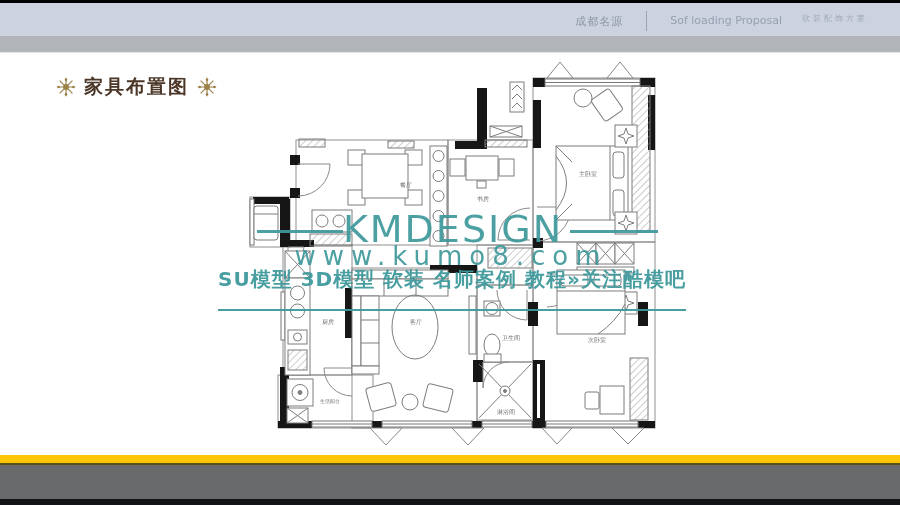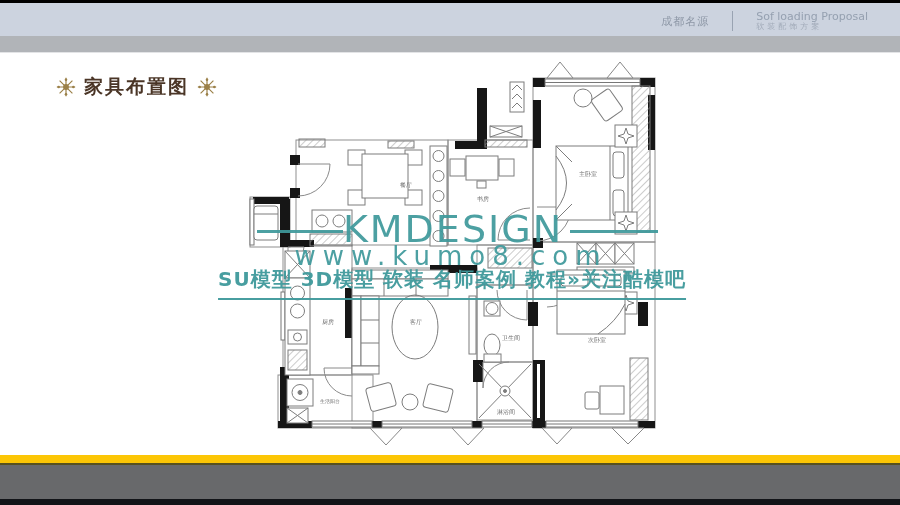--- a/index.html
+++ b/index.html
@@ -11,23 +11,23 @@
   
   .topbar-black{position:absolute;left:0;top:0;width:900px;height:3px;background:#000;}
   .topbar-blue{position:absolute;left:0;top:3px;width:900px;height:33px;background:#ccd3df;}
   .topbar-gray{position:absolute;left:0;top:36px;width:900px;height:16px;background:#b1b4b8;border-bottom:1px solid #e3e4e6;}
   .header-right{
     position:absolute;top:9px;right:32px;height:24px;
     display:flex;align-items:center;gap:23px;
   }
   .header-company{font-size:11px;color:#8d97a6;letter-spacing:1px;}
   .header-divider{width:1px;height:20px;background:#99a3b2;}
-  .header-stack{display:flex;flex-direction:column;line-height:1.1;}
+  .header-stack{display:flex;flex-direction:row;line-height:1.1;}
   .header-en{font-size:11px;color:#95a0b0;}
-  .header-cn{font-size:8px;color:#a2abb9;letter-spacing:3px;}
+  .header-cn{font-size:8px;color:#a2abb9;letter-spacing:3px;margin-left:20px;}
   
   .slide-title{
     position:absolute;left:55px;top:74px;display:flex;align-items:center;gap:7px;
   }
   .title-text{font-size:19px;font-weight:bold;color:#4a3526;letter-spacing:2px;}
   .ornament{width:22px;height:22px;display:block;}
   
   .plan-svg{position:absolute;left:0;top:0;width:900px;height:505px;}
   .wm-brand{
     position:absolute;left:453px;top:207px;transform:translateX(-50%);
@@ -36,21 +36,21 @@
   .wm-line{position:absolute;top:230px;height:3px;background:rgba(62,153,155,.93);}
   .wm-line.left{left:257px;width:86px;}
   .wm-line.right{left:570px;width:88px;}
   .wm-site{
     position:absolute;left:451px;top:241px;transform:translateX(-50%);
     font-size:26px;letter-spacing:7px;color:rgba(62,153,155,.93);white-space:nowrap;
   }
   .wm-tagline{
     position:absolute;left:452px;top:266px;transform:translateX(-50%);
     font-size:20px;font-weight:bold;letter-spacing:1px;color:rgba(62,153,155,.95);
-    border-bottom:2px solid rgba(62,153,155,.95);padding-bottom:5px;white-space:nowrap;
+    border-bottom:2px solid rgba(62,153,155,.95);padding-bottom:16px;white-space:nowrap;
   }
   
   .footbar-yellow{position:absolute;left:0;top:455px;width:900px;height:8px;background:#fcc605;border-bottom:2px solid #57511f;}
   .footbar-gray{position:absolute;left:0;top:465px;width:900px;height:34px;background:#68696b;}
   .footbar-black{position:absolute;left:0;top:499px;width:900px;height:6px;background:#121418;}
 </style>
 </head>
 <body>
 
 <div class="topbar-black"></div>

